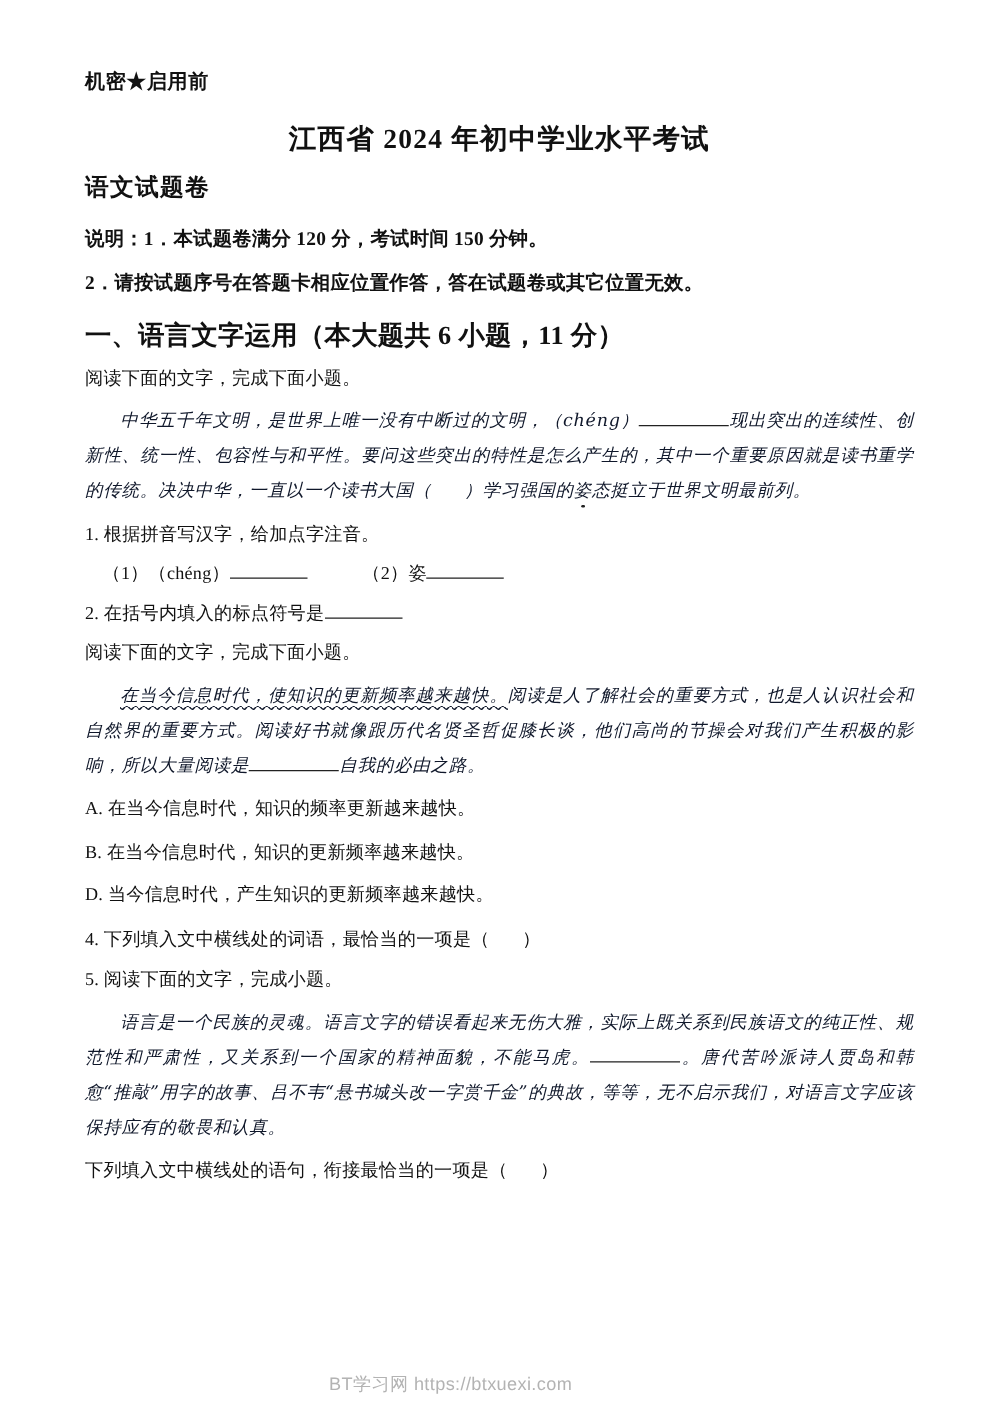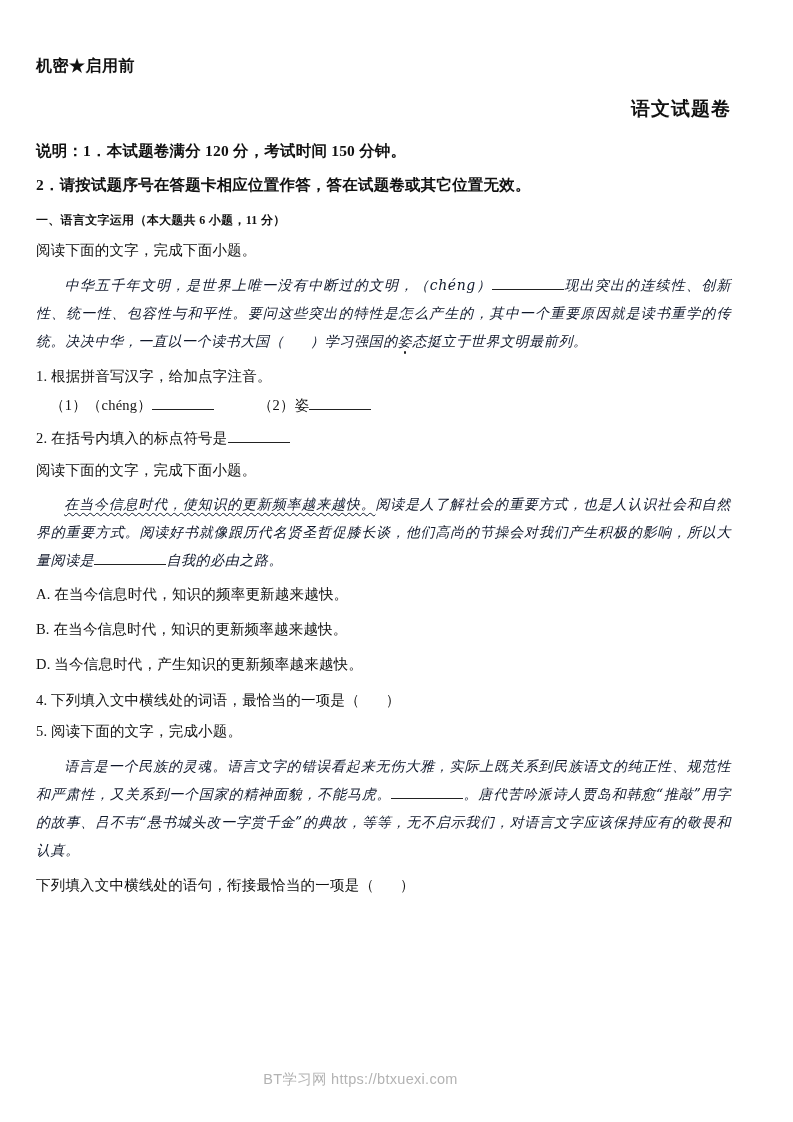--- a/index.html
+++ b/index.html
@@ -15,60 +15,60 @@
     color: #111111;
     overflow: hidden;
   }
 
   .page {
     position: absolute;
     left: 0; top: 0;
     width: 793px;
     height: 1122px;
     box-sizing: border-box;
-    padding: 56px 62px 0 36px;
+    padding: 56px 62px 0 68px;
   }
 
   
   .secret-line {
     font-size: 16px;
     font-weight: bold;
     letter-spacing: 0.5px;
     margin: 0 0 22px 0;
     line-height: 1.2;
   }
 
   .doc-title {
     text-align: center;
     font-size: 22px;
     font-weight: bold;
     letter-spacing: 1px;
     margin: 0 0 14px 0;
     line-height: 1.25;
   }
   .doc-subtitle {
-    text-align: right;
+    text-align: left;
     font-size: 19px;
     font-weight: bold;
     letter-spacing: 1px;
     margin: 0 0 18px 0;
     line-height: 1.25;
   }
 
   .note-line {
     font-size: 15.5px;
     font-weight: bold;
     line-height: 1.5;
     margin: 0 0 11px 0;
     letter-spacing: 0.2px;
   }
 
   
   .section-heading {
-    font-size: 12px;
+    font-size: 21px;
     font-weight: bold;
     margin: 16px 0 10px 0;
     letter-spacing: 0.3px;
   }
 
   
   .q-text {
     font-size: 14.5px;
     line-height: 1.55;
     margin: 0 0 12px 0;
@@ -146,36 +146,37 @@
     border-radius: 50%;
     background: #222;
   }
 
   .paren-gap { display: inline-block; width: 26px; }
 
   
   .watermark {
     position: absolute;
     left: 0;
-    top: 1070px;
+    top: 1098px;
     width: 721px;
     text-align: center;
     font-family: "Liberation Sans", "DejaVu Sans", sans-serif;
     font-size: 14.5px;
     color: #b3b3b3;
     letter-spacing: 0.3px;
   }
 </style>
 </head>
 <body>
 
 <div class="page">
 
   <div class="secret-line">机密★启用前</div>
 
+  <div class="doc-title">江西省 2024 年初中学业水平考试</div>
   <div class="doc-subtitle">语文试题卷</div>
 
   <div class="note-line">说明：1．本试题卷满分 120 分，考试时间 150 分钟。</div>
   <div class="note-line">2．请按试题序号在答题卡相应位置作答，答在试题卷或其它位置无效。</div>
 
   <div class="section-heading">一、语言文字运用（本大题共 6 小题，11 分）</div>
 
   <div class="q-text tight">阅读下面的文字，完成下面小题。</div>
 
   <div class="passage">

